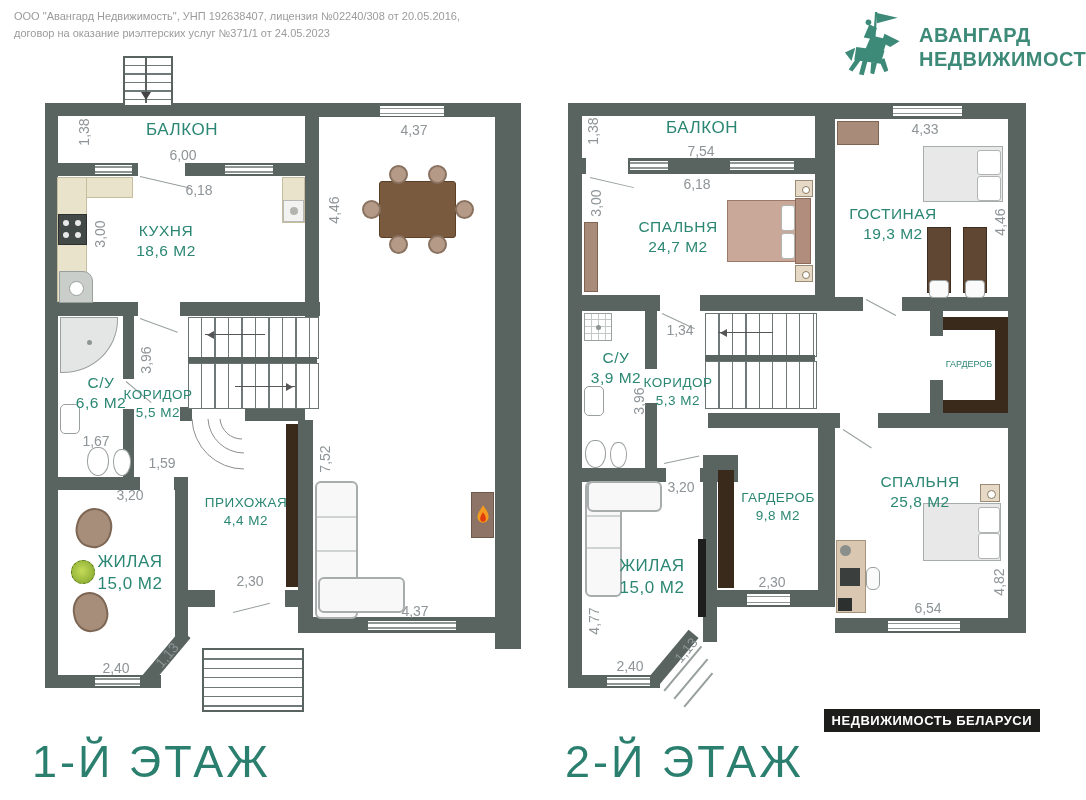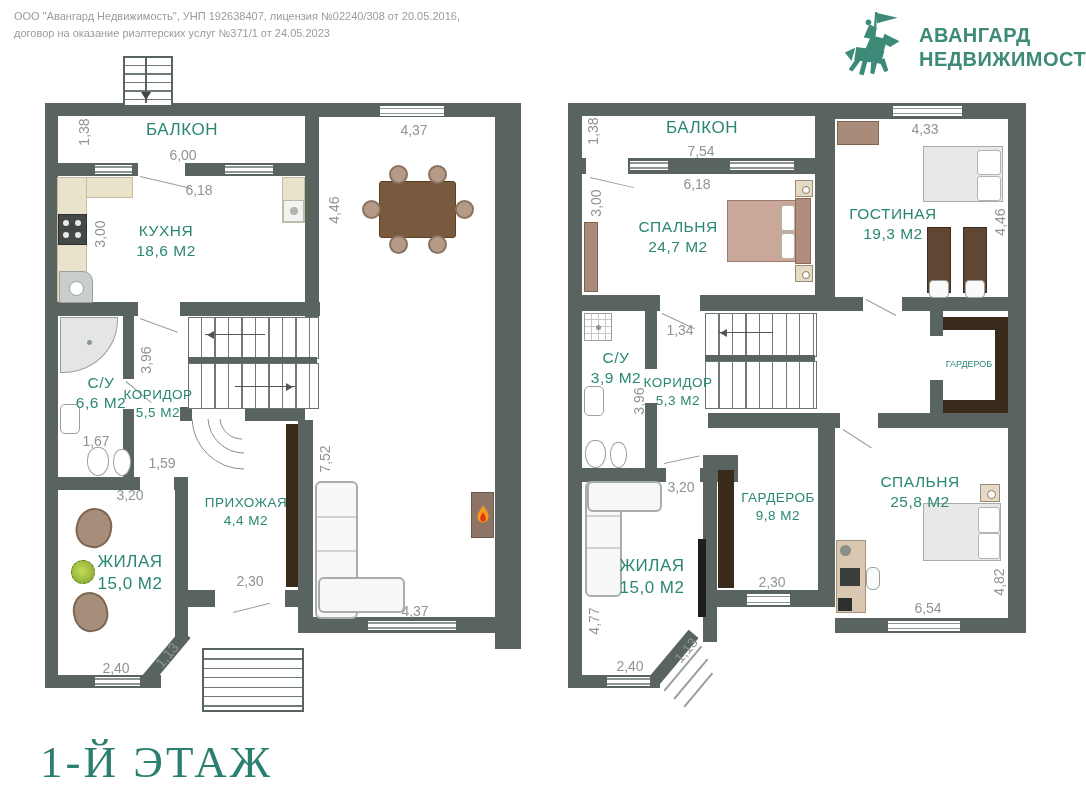--- a/index.html
+++ b/index.html
@@ -377,18 +377,20 @@
   <div class="dim" style="left:680px;top:330px;">1,34</div>
   <div class="dim v" style="left:639px;top:401px;">3,96</div>
   <div class="dim" style="left:681px;top:487px;">3,20</div>
   <div class="dim v" style="left:594px;top:621px;">4,77</div>
   <div class="dim" style="left:630px;top:666px;">2,40</div>
   <div class="dim dg" style="left:686px;top:650px;">1,13</div>
   <div class="dim" style="left:772px;top:582px;">2,30</div>
   <div class="dim" style="left:928px;top:608px;">6,54</div>
   <div class="dim v" style="left:999px;top:582px;">4,82</div>
 
-  <div class="title" style="left:40px;top:736px;font-family:Liberation Serif, serif;">1-Й ЭТАЖ</div>
+  <div class="title" style="left:32px;top:736px;">1-Й ЭТАЖ</div>
+  <div class="title" style="left:565px;top:736px;">2-Й ЭТАЖ</div>
 
   <div class="gohome">
+    <span class="gh-tag">НЕДВИЖИМОСТЬ БЕЛАРУСИ</span>
   </div>
 
 </div>
 
 </body></html>

